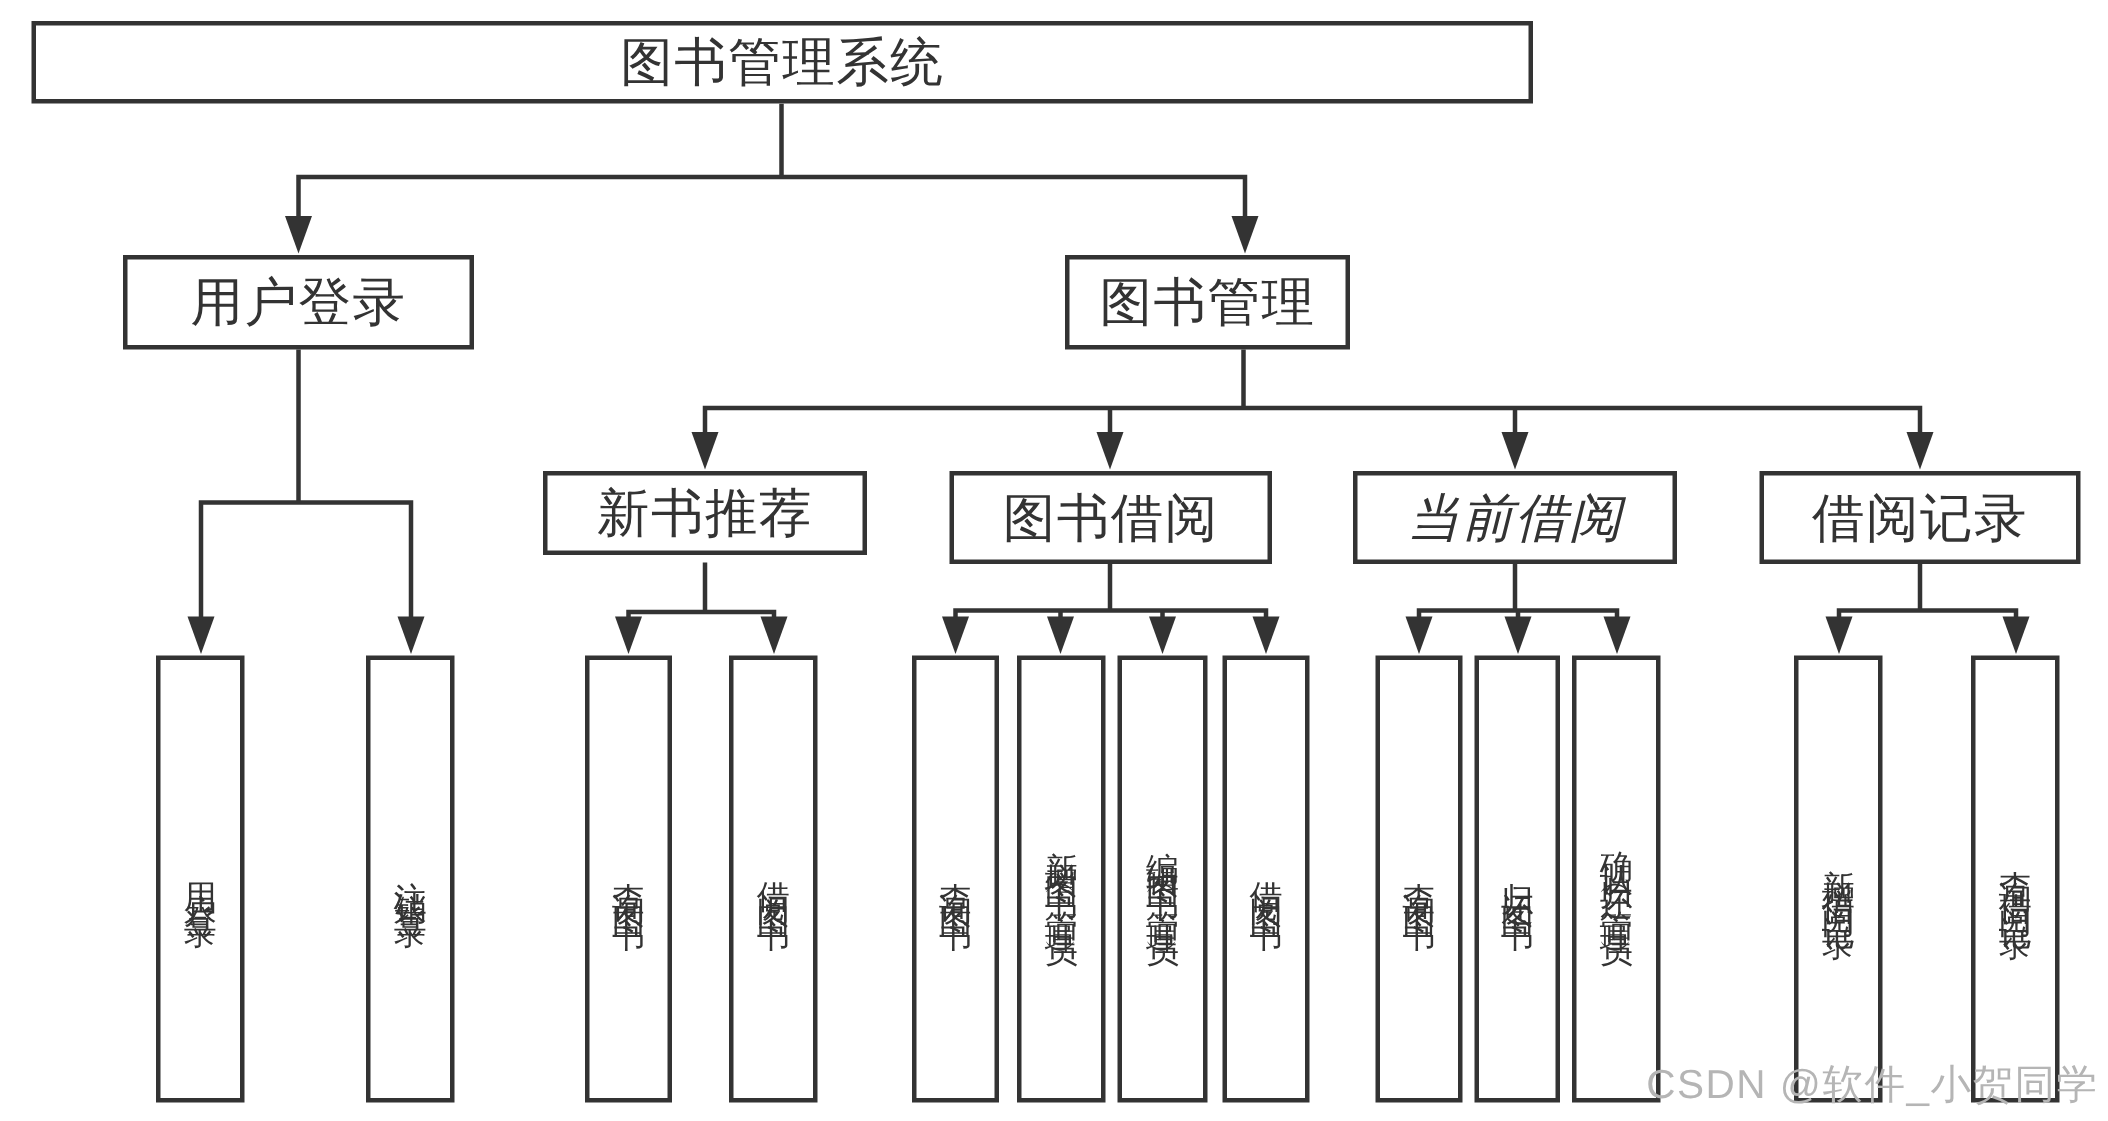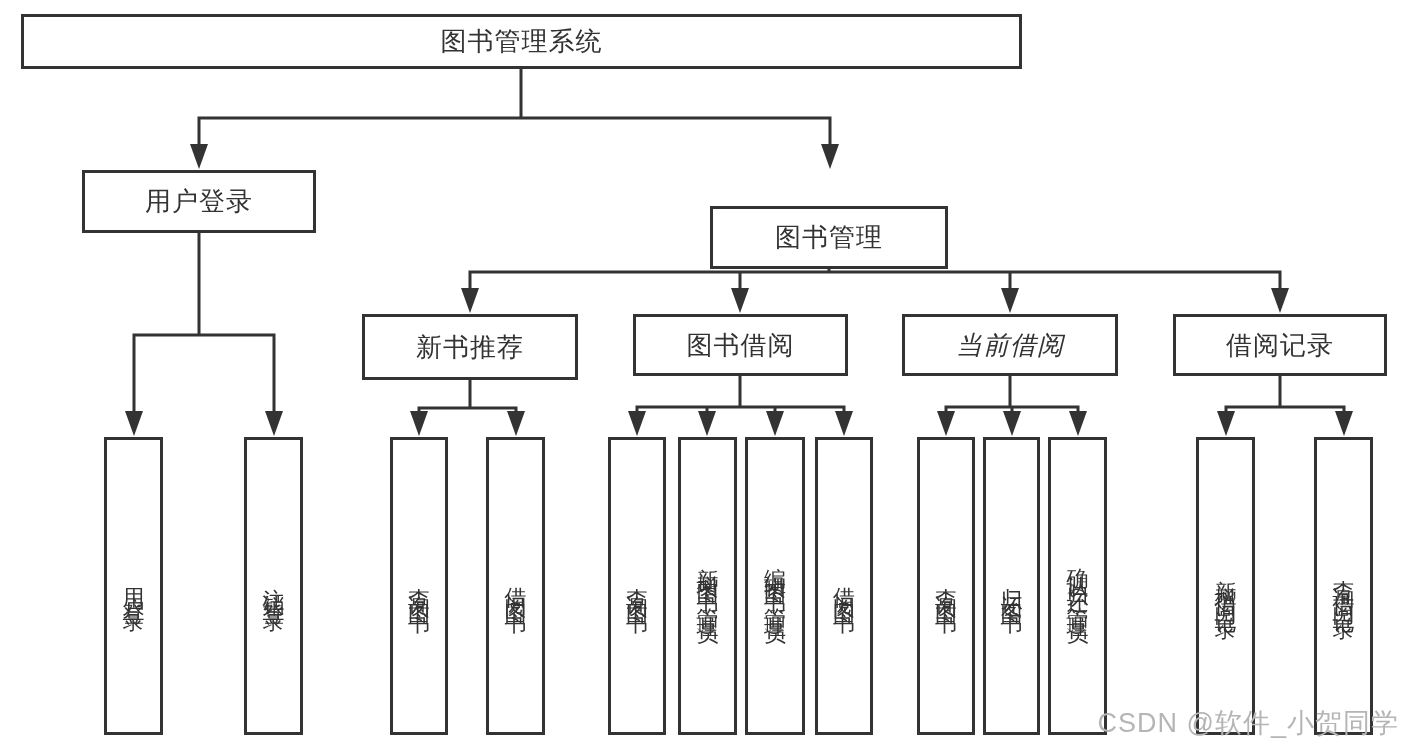--- a/index.html
+++ b/index.html
@@ -5,21 +5,21 @@
   html,body { margin:0; padding:0; background:#ffffff; }
   #canvas {
     position:relative; width:1405px; height:747px; background:#ffffff;
     font-family:"Liberation Sans","DejaVu Sans",sans-serif; color:#333333;
     overflow:hidden;
   }
   #wires { position:absolute; left:0; top:0; width:1405px; height:747px; }
   .hnode {
     position:absolute; box-sizing:border-box; border:3px solid #333333;
     background:#ffffff; display:flex; align-items:center; justify-content:center;
-    font-size:26px; letter-spacing:1px; color:#333333;
+    font-size:35px; letter-spacing:1px; color:#333333;
   }
   .vnode {
     position:absolute; box-sizing:border-box; border:3px solid #333333;
     background:#ffffff; display:flex; align-items:center; justify-content:center;
     color:#333333;
   }
   .vnode span {
     writing-mode:vertical-rl; text-orientation:mixed;
     font-size:22px; letter-spacing:8px; line-height:1;
   }
@@ -69,23 +69,23 @@
       <polygon points="1003,411 1021,411 1012,436"></polygon>
       <polygon points="1069,411 1087,411 1078,436"></polygon>
       <polygon points="1217,411 1235,411 1226,436"></polygon>
       <polygon points="1335,411 1353,411 1344,436"></polygon>
     </g>
   </svg>
 
   <div class="hnode" style="left:21px; top:14px; width:1001px; height:55px;">图书管理系统</div>
 
   <div class="hnode" style="left:82px; top:170px; width:234px; height:63px;">用户登录</div>
-  <div class="hnode" style="left:710px; top:170px; width:238px; height:63px;margin-top:36px;">图书管理</div>
+  <div class="hnode" style="left:710px; top:170px; width:190px; height:63px;">图书管理</div>
 
-  <div class="hnode" style="left:362px; top:314px; width:216px; height:66px;">新书推荐</div>
+  <div class="hnode" style="left:362px; top:314px; width:216px; height:56px;">新书推荐</div>
   <div class="hnode" style="left:633px; top:314px; width:215px; height:62px;">图书借阅</div>
   <div class="hnode" style="left:902px; top:314px; width:216px; height:62px;font-style:italic;">当前借阅</div>
   <div class="hnode" style="left:1173px; top:314px; width:214px; height:62px;">借阅记录</div>
 
   <div class="vnode" style="left:104px; top:437px; width:59px; height:298px;">
     <span>用户登录</span>
     </div>
   <div class="vnode" style="left:244px; top:437px; width:59px; height:298px;">
     <span>注销登录</span>
     </div>

